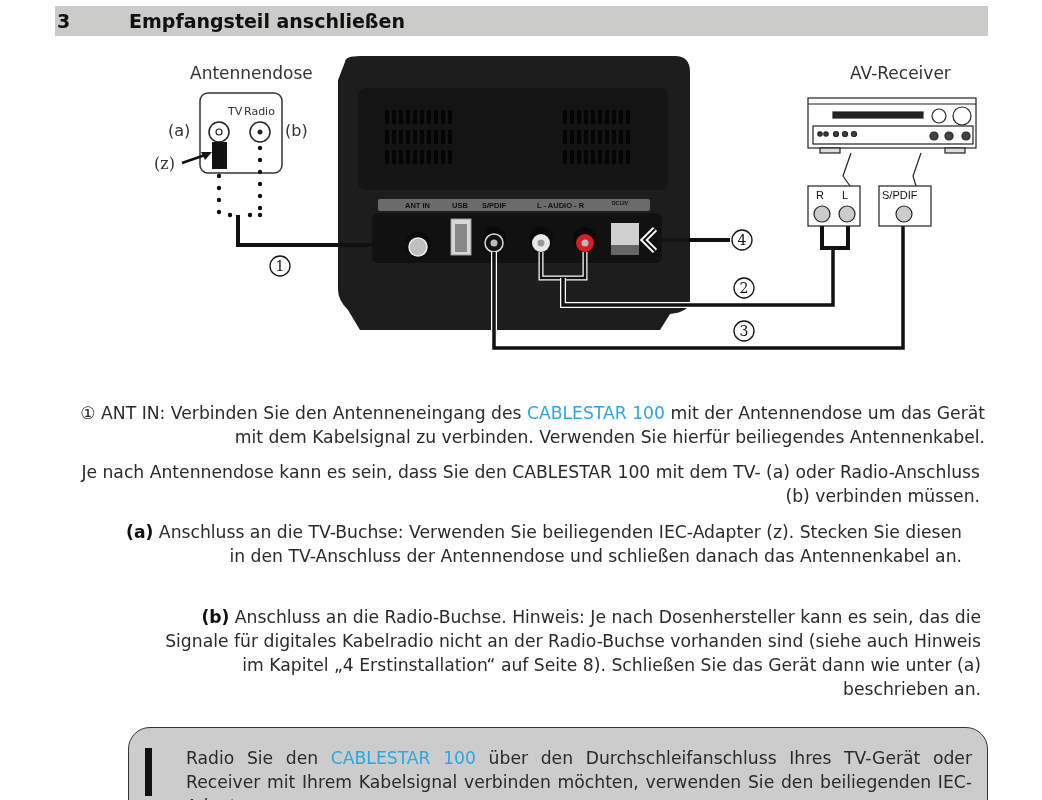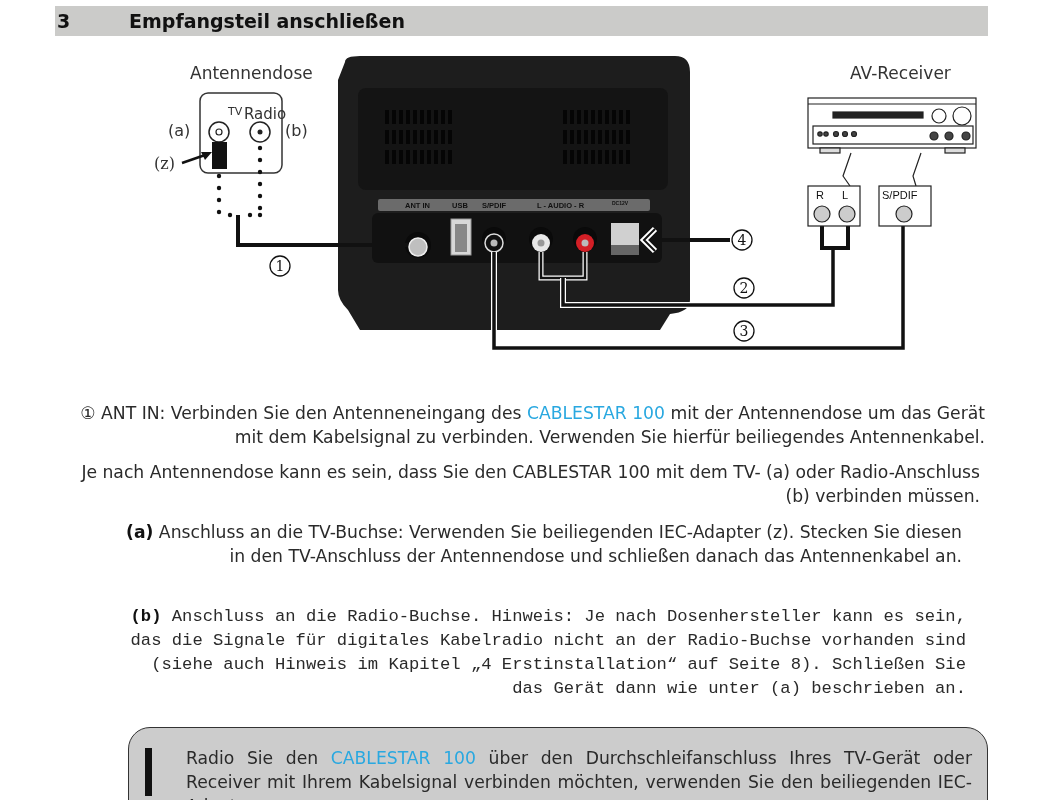--- a/index.html
+++ b/index.html
@@ -174,31 +174,31 @@
       <circle cx="904" cy="214" r="8" fill="#ccc"></circle>
     </g>
     <g font-family="Liberation Sans, sans-serif" font-size="11" fill="#111">
       <text x="816" y="199">R</text>
       <text x="842" y="199">L</text>
       <text x="882" y="199">S/PDIF</text>
     </g>
   </svg>
   <span class="fig-label" style="left:190px; top:23px;">Antennendose</span>
   <span class="fig-label" style="left:228px; top:65px; font-size:11px;">TV</span>
-  <span class="fig-label" style="left:244px; top:65px; font-size:15px;">Radio</span>
+  <span class="fig-label" style="left:244px; top:65px; font-size:11px;">Radio</span>
   <span class="fig-label" style="left:168px; top:81px; font-size:16px;">(a)</span>
   <span class="fig-label" style="left:285px; top:81px; font-size:16px;">(b)</span>
   <span class="fig-label" style="left:154px; top:114px; font-size:16px; font-family:'DejaVu Serif', serif;">(z)</span>
   <span class="fig-label" style="left:850px; top:23px;text-align:center;">AV-Receiver</span>
 </div>
 
 <p class="p" style="left:55px; top:401px; width:930px;"><span>① ANT IN: Verbinden Sie den Antenneneingang des </span><span class="accent">CABLESTAR 100</span><span> mit der Antennendose um das Gerät mit dem Kabelsignal zu verbinden. Verwenden Sie hierfür beiliegendes Antennenkabel.</span></p>
 
 <p class="p" style="left:55px; top:460px; width:925px;">Je nach Antennendose kann es sein, dass Sie den CABLESTAR 100 mit dem TV- (a) oder Radio-Anschluss (b) verbinden müssen.</p>
 
 <p class="p" style="left:126px; top:520px; width:836px;"><span class="bold">(a)</span><span> Anschluss an die TV-Buchse: Verwenden Sie beiliegenden IEC-Adapter (z). Stecken Sie diesen in den TV-Anschluss der Antennendose und schließen danach das Antennenkabel an.</span></p>
 
-<p class="p" style="left:126px; top:605px; width:840px;font-family:Liberation Mono, monospace;"><span class="bold">(b)</span><span> Anschluss an die Radio-Buchse. Hinweis: Je nach Dosenhersteller kann es sein, das die Signale für digitales Kabelradio nicht an der Radio-Buchse vorhanden sind (siehe auch Hinweis im Kapitel „4 Erstinstallation“ auf Seite 8). Schließen Sie das Gerät dann wie unter (a) beschrieben an.</span></p>
+<p class="p" style="left:141px; top:605px; width:840px;"><span class="bold">(b)</span><span> Anschluss an die Radio-Buchse. Hinweis: Je nach Dosenhersteller kann es sein, das die Signale für digitales Kabelradio nicht an der Radio-Buchse vorhanden sind (siehe auch Hinweis im Kapitel „4 Erstinstallation“ auf Seite 8). Schließen Sie das Gerät dann wie unter (a) beschrieben an.</span></p>
 
 <div class="note-box">
   <div class="note-bar"></div>
   <p class="note-text"><span>Radio Sie den </span><span class="accent">CABLESTAR 100</span><span> über den Durchschleifanschluss Ihres TV-Gerät oder Receiver mit Ihrem Kabelsignal verbinden möchten, verwenden Sie den beiliegenden IEC-Adapter.</span></p>
 </div>
 
 </body></html>

